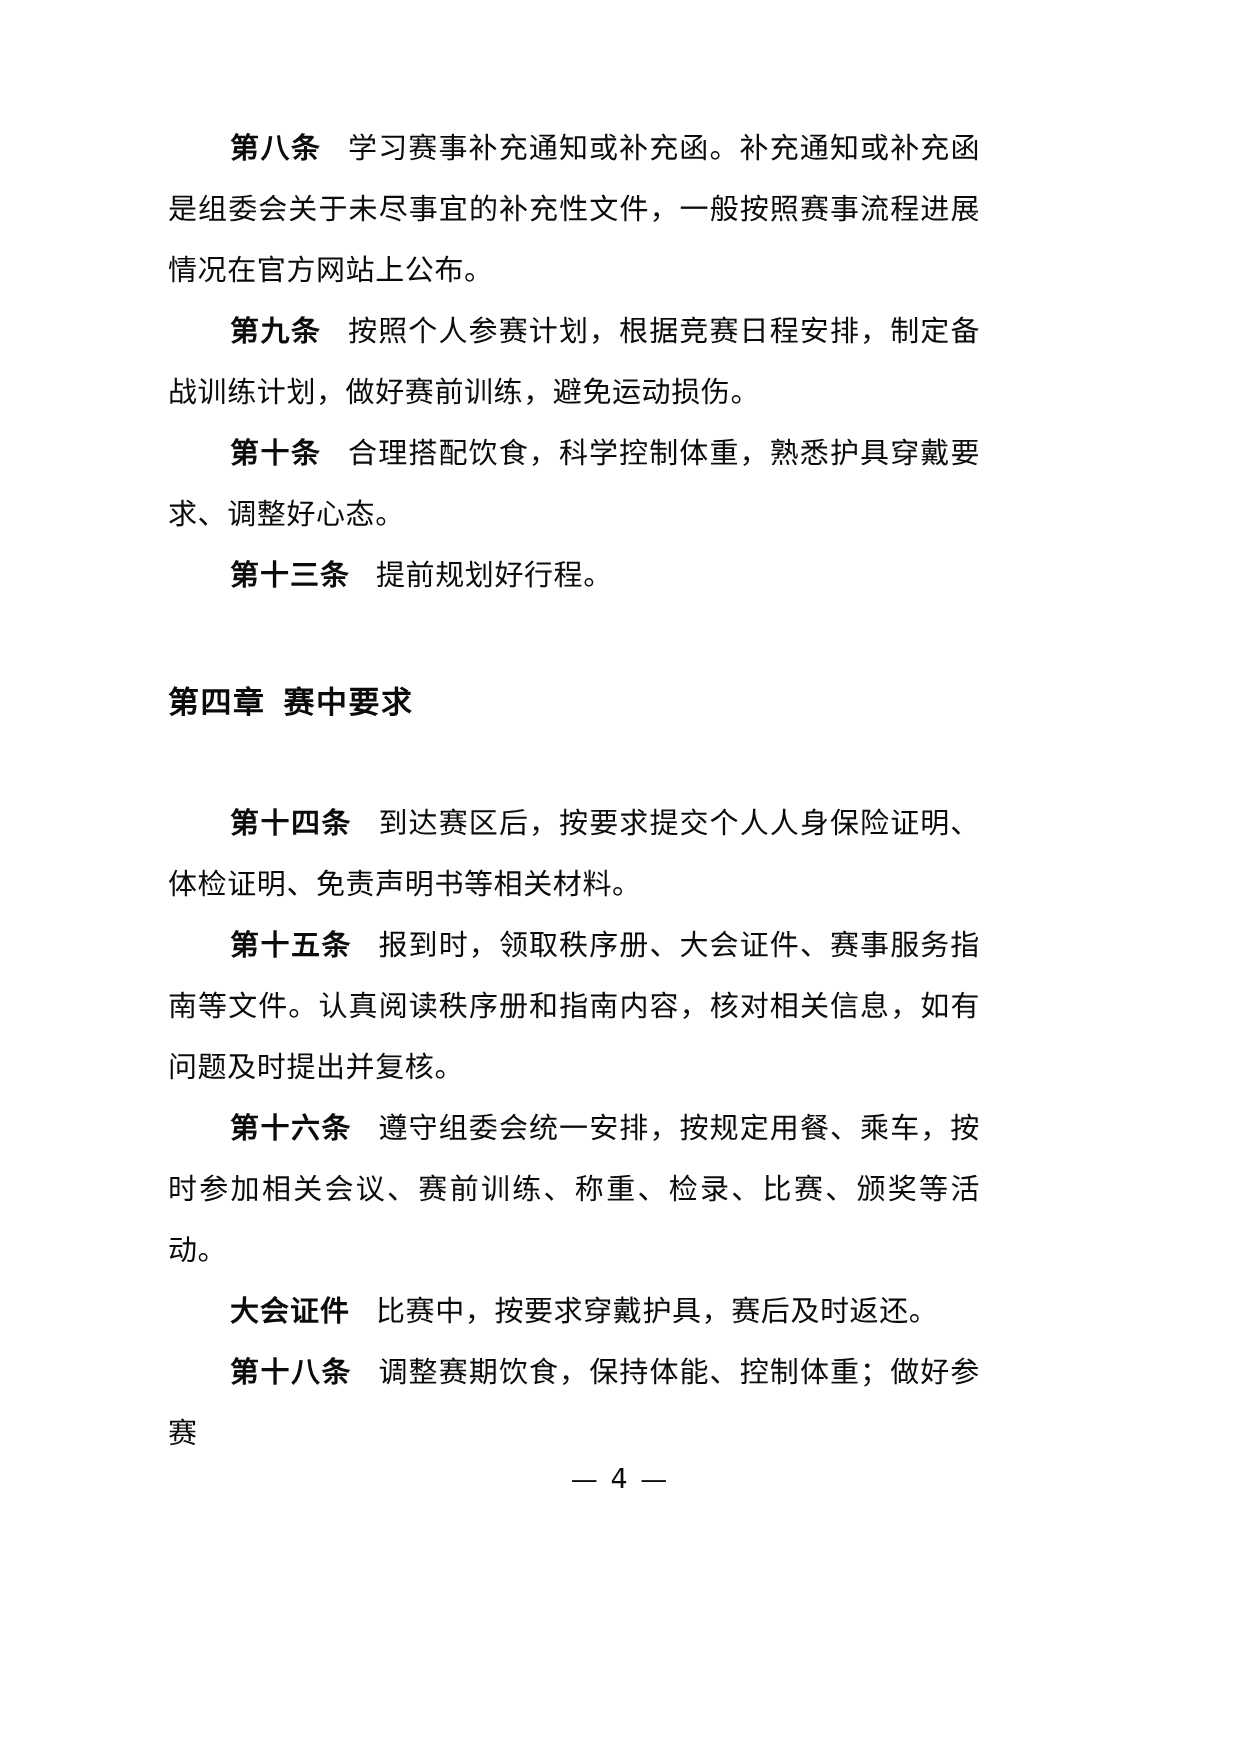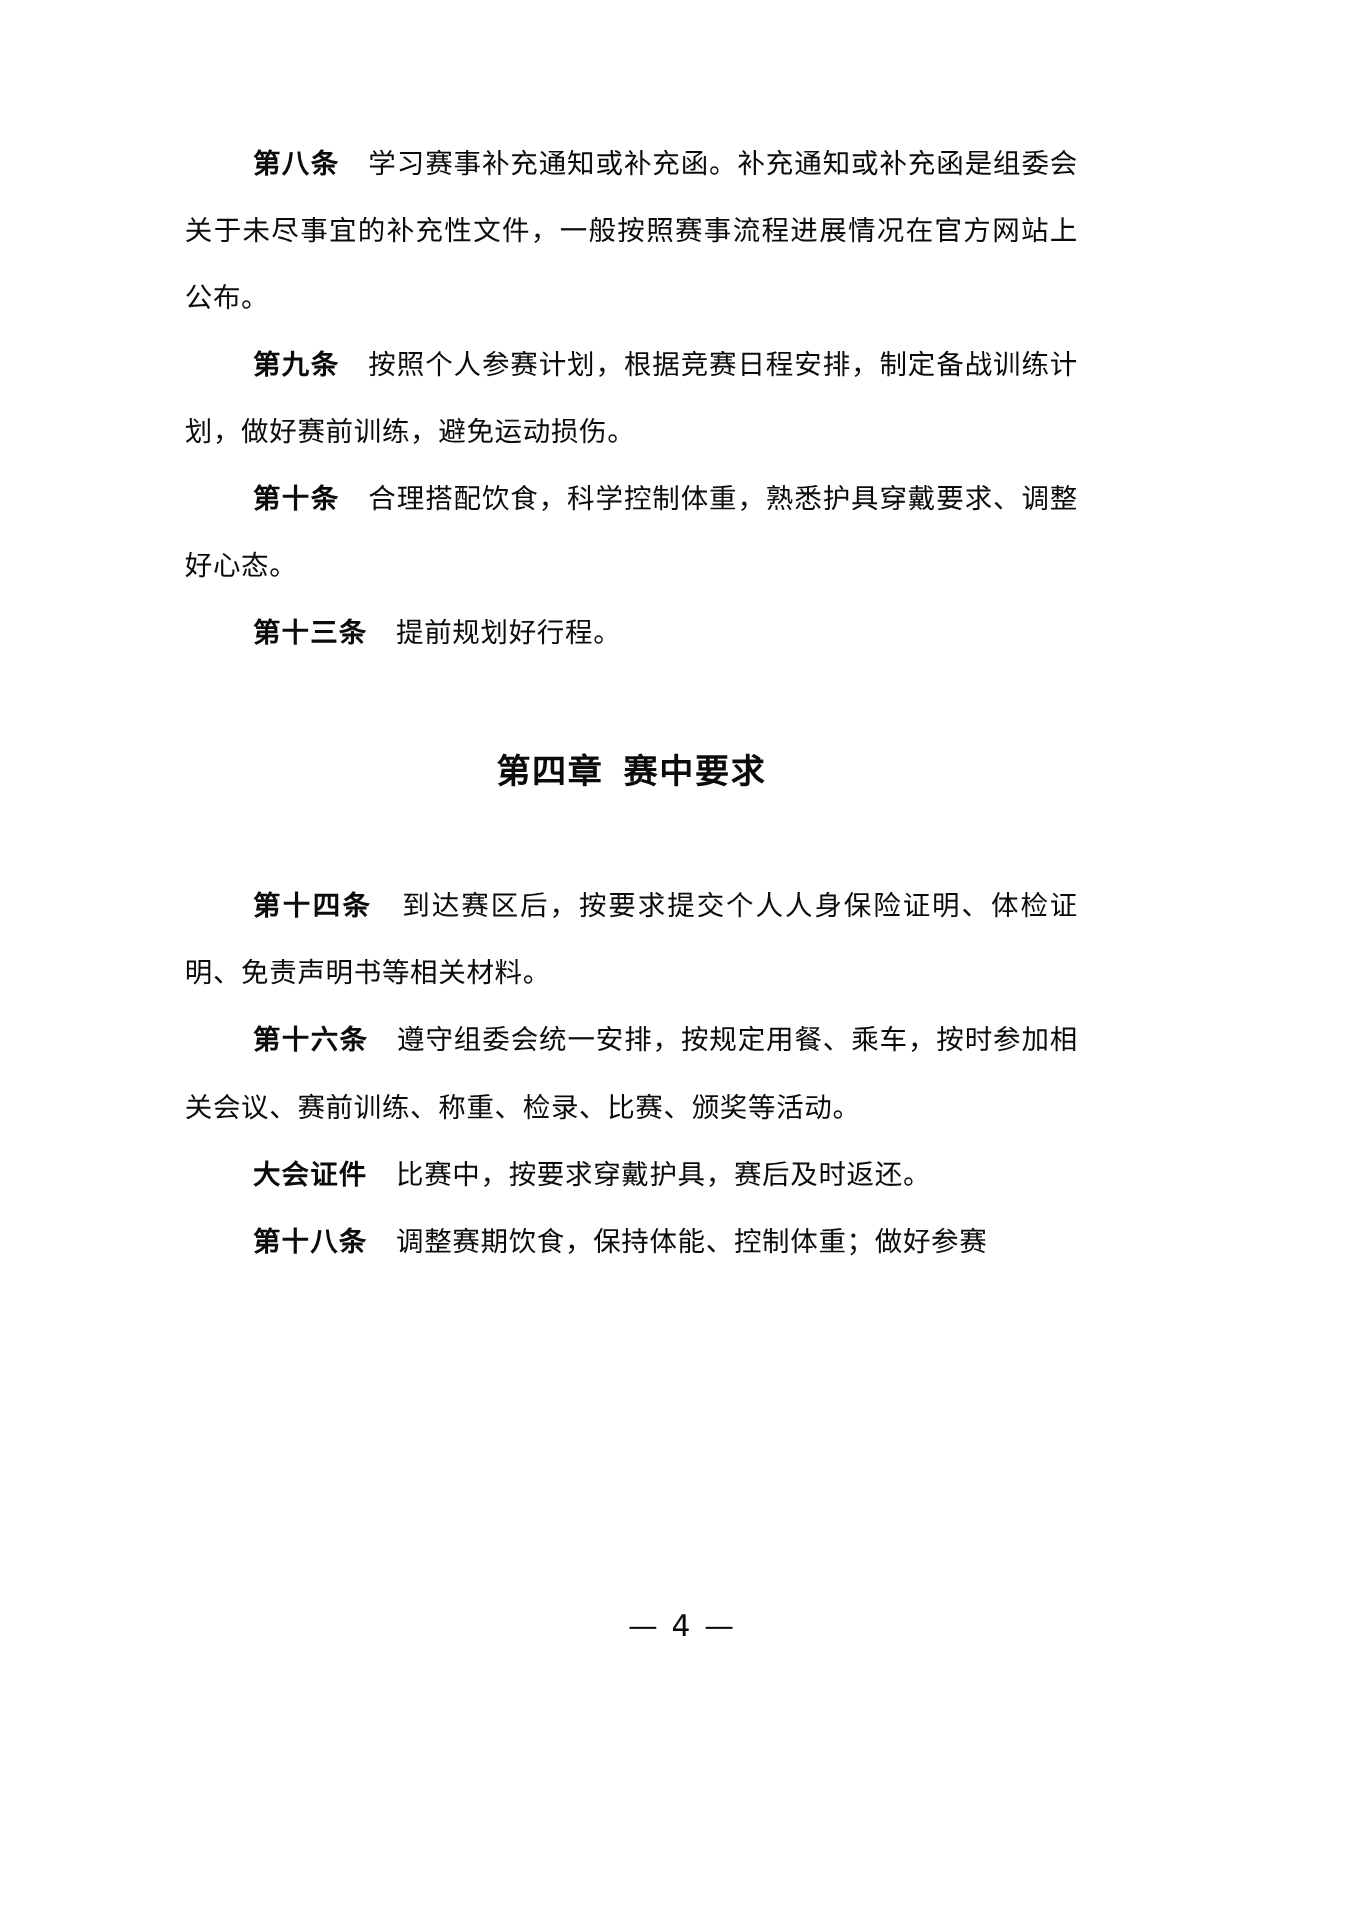--- a/index.html
+++ b/index.html
@@ -21,21 +21,21 @@
   }
   .content {
     position: absolute;
     left: 168px;
     top: 118px;
     width: 812px;
   }
   
   .para {
     margin: 0 0 0 0;
-    font-size: 25px;
+    font-size: 29px;
     line-height: 61px;
     letter-spacing: 0.6px;
     color: #0b0b0b;
     text-align: justify;
     text-justify: inter-character;
     text-indent: 62px;
     word-break: break-all;
     font-family: "DejaVu Sans", "Liberation Sans", sans-serif;
     -webkit-font-smoothing: none;
   }
@@ -46,21 +46,21 @@
   .para .gap {
     display: inline-block;
     width: 26px;
   }
   
   .chapter {
     margin: 0;
     font-size: 31px;
     line-height: 61px;
     font-weight: bold;
-    text-align: center;
+    text-align: left;
     letter-spacing: 1.5px;
     color: #0b0b0b;
     text-indent: 0;
   }
   .chapter .sep {
     display: inline-block;
     width: 18px;
   }
   .spacer-before-chapter { height: 66px; }
   .spacer-after-chapter  { height: 60px; }
@@ -108,20 +108,23 @@
     <p class="chapter">
       <span>第四章</span><span class="sep"></span><span>赛中要求</span>
     </p>
 
     <div class="spacer-after-chapter"></div>
 
     <p class="para">
       <span class="num">第十四条</span><span class="gap"></span><span>到达赛区后，按要求提交个人人身保险证明、体检证明、免责声明书等相关材料。</span>
     </p>
 
+    <p class="para">
+      <span class="num">第十五条</span><span class="gap"></span><span>报到时，领取秩序册、大会证件、赛事服务指南等文件。认真阅读秩序册和指南内容，核对相关信息，如有问题及时提出并复核。</span>
+    </p>
 
     <p class="para">
       <span class="num">第十六条</span><span class="gap"></span><span>遵守组委会统一安排，按规定用餐、乘车，按时参加相关会议、赛前训练、称重、检录、比赛、颁奖等活动。</span>
     </p>
 
     <p class="para">
       <span class="num">大会证件</span><span class="gap"></span><span>比赛中，按要求穿戴护具，赛后及时返还。</span>
     </p>
 
     <p class="para">

